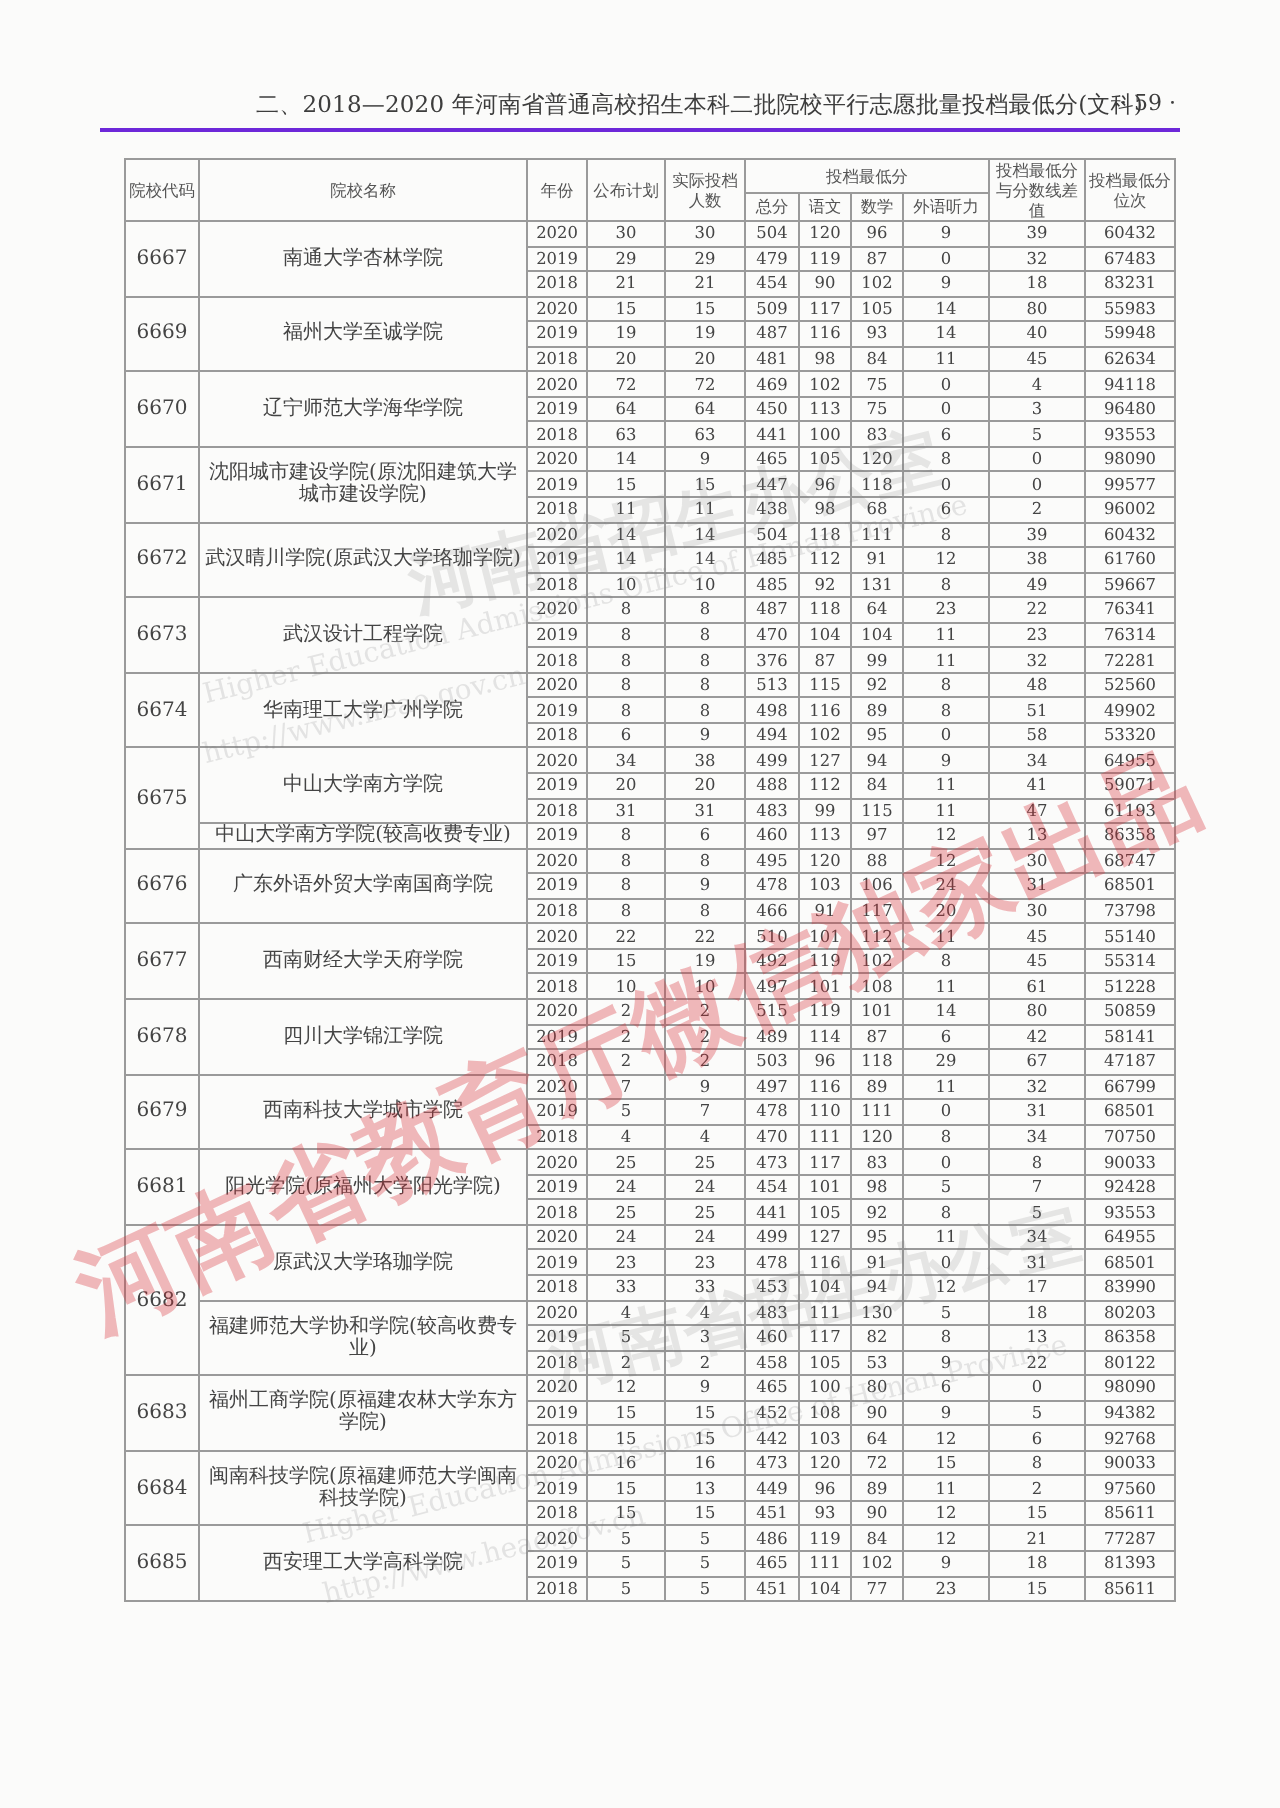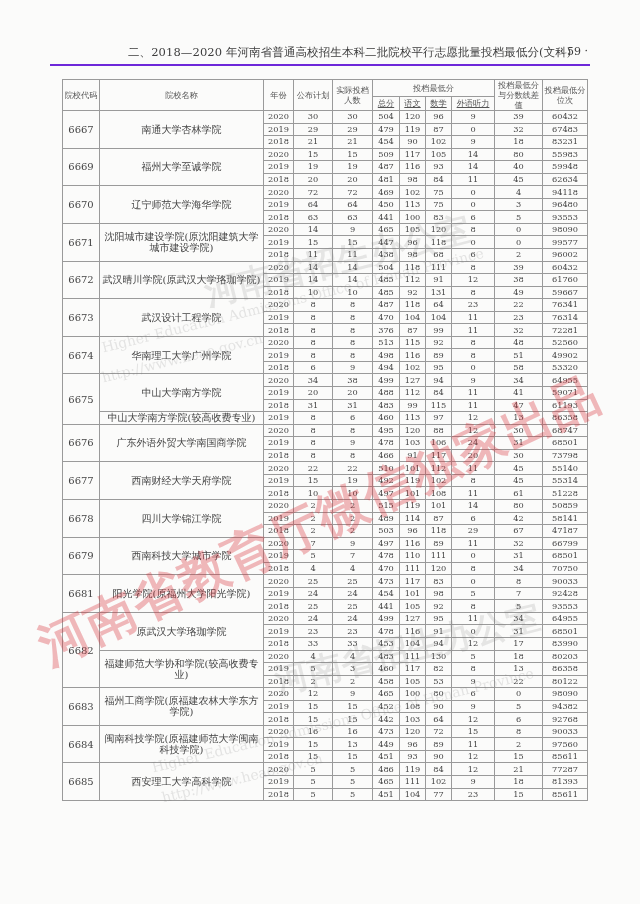--- a/index.html
+++ b/index.html
@@ -22,21 +22,21 @@
     border-collapse: collapse; table-layout: fixed;
     border: 1.4px solid #6e6e6e;
     font-size: 8.2px; color: #444;
   }
   table.scores th, table.scores td {
     border: 0.8px solid #9a9a9a; padding: 0; text-align: center; vertical-align: middle; overflow: hidden;
     font-weight: normal;
   }
   table.scores th { font-size: 8.2px; line-height: 10px; color: #555; }
   table.scores thead tr.h1 th { height: 15px; }
-  table.scores thead tr.h2 th { height: 13px; text-decoration: underline; }
+  table.scores thead tr.h2 th { height: 13px; }
   table.scores tbody td { height: 11.56px; line-height: 11px; }
   td.name { text-align: left; padding-left: 7px; padding-right: 4px; line-height: 11px; font-size: 10px; }
   td.code { font-size: 10px; }
   .wm-red {
     position: absolute; pointer-events: none; color: rgba(215, 45, 55, 0.33);
     font-family: "DejaVu Sans", sans-serif; font-weight: bold; white-space: nowrap;
     transform-origin: left top;
   }
   .wm-gray {
     position: absolute; pointer-events: none; color: rgba(120,120,120,0.16);

